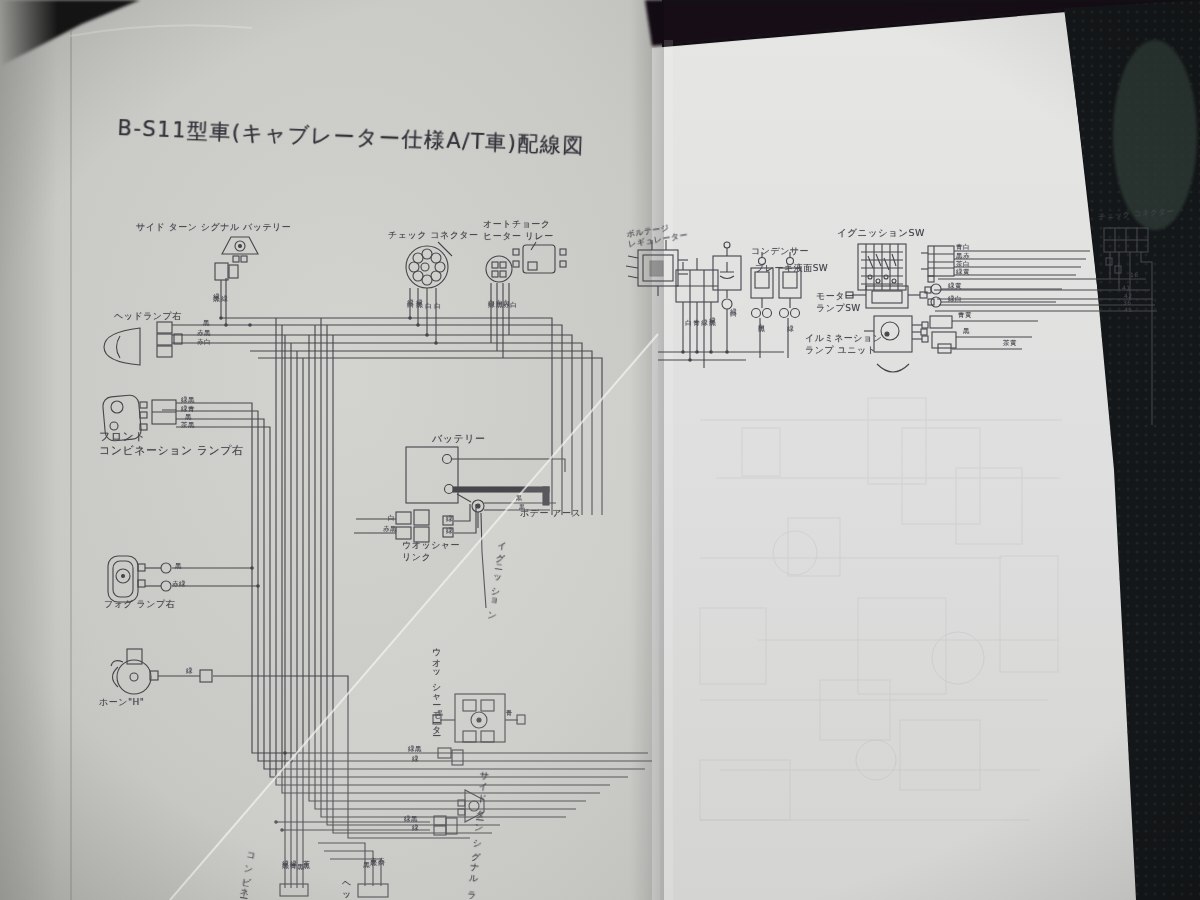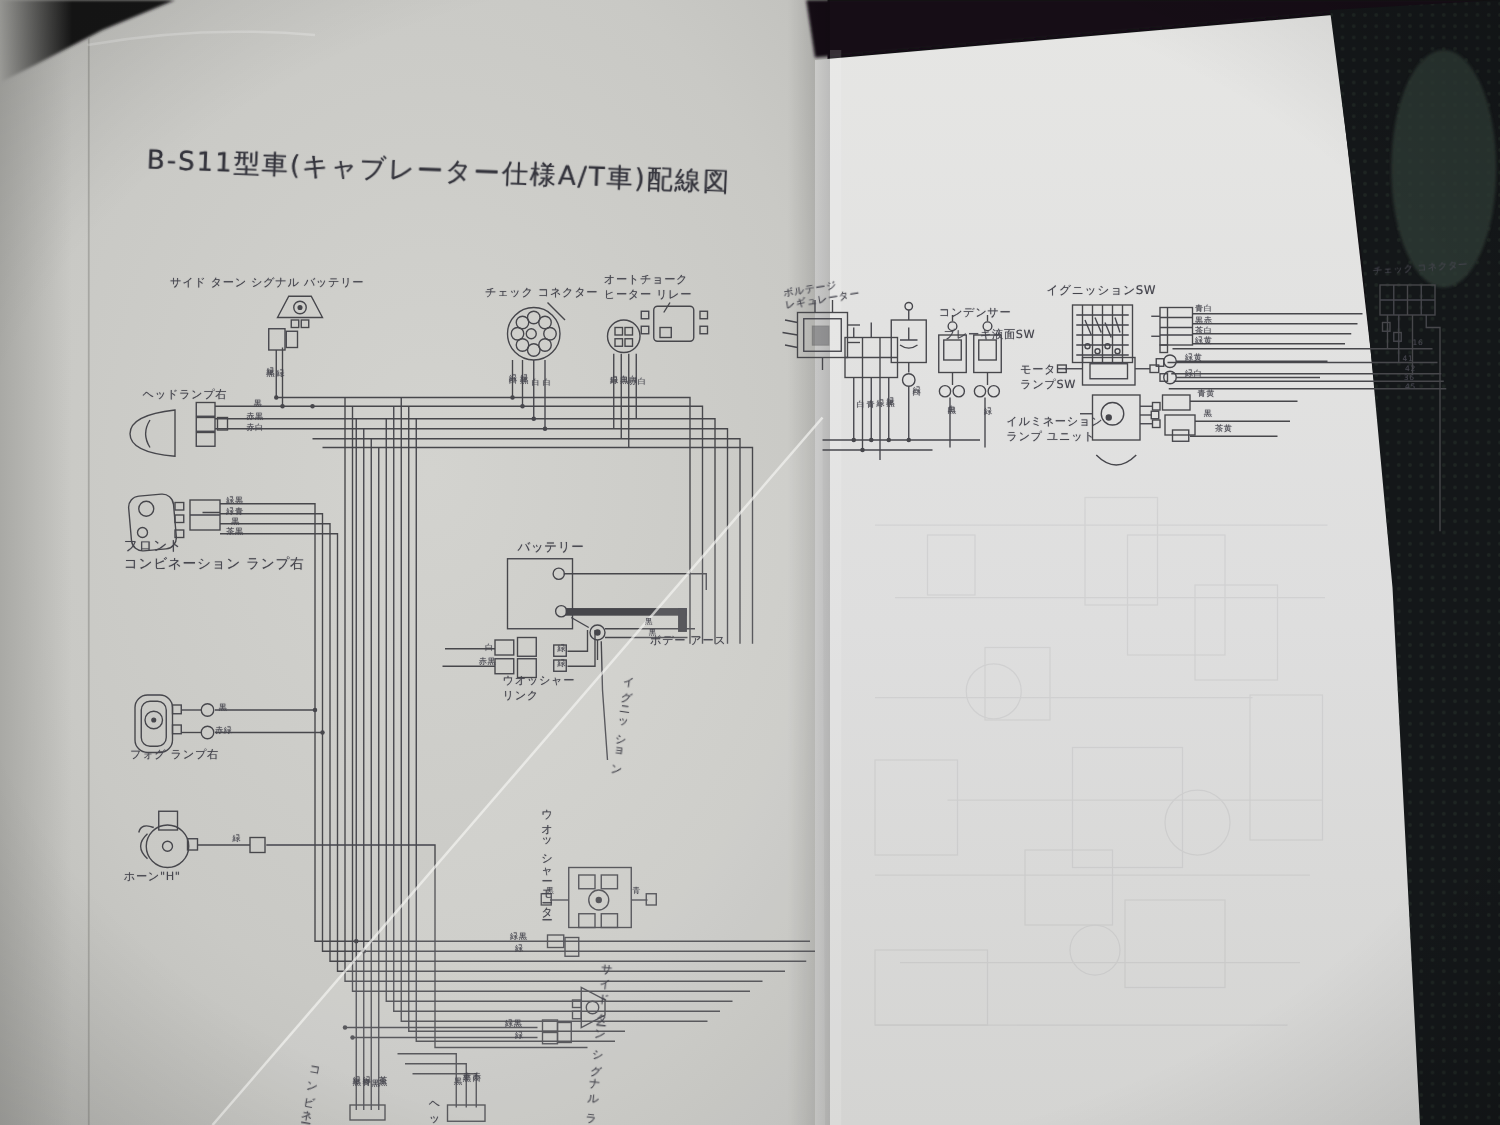--- a/index.html
+++ b/index.html
@@ -370,21 +370,21 @@
 
   <div id="labelLayer">
     <div id="title">B-S11型車(キャブレーター仕様A/T車)配線図</div>
   <div class="lbl" style="left: 136px; top: 222px; font-size: 9px;">サイド ターン シグナル バッテリー</div>
       <div class="lbl" style="left: 388px; top: 230px; font-size: 9px;">チェック コネクター</div>
       <div class="lbl" style="left: 483px; top: 219px; font-size: 9px;">オートチョーク
 ヒーター リレー</div>
       <div class="lbl" style="left: 114px; top: 311px; font-size: 9px; text-align: center;">ヘッドランプ右</div>
       <div class="lbl" style="left: 99px; top: 430px; font-size: 11px;">フロント
 コンビネーション ランプ右</div>
-      <div class="lbl" style="left: 414px; top: 432px; font-size: 10px;">バッテリー</div>
+      <div class="lbl" style="left: 432px; top: 432px; font-size: 10px;">バッテリー</div>
       <div class="lbl" style="left: 486px; top: 508px; font-size: 9px; margin-left: 34px;">ボデー アース</div>
       <div class="lbl" style="left: 402px; top: 540px; font-size: 9px;">ウオッシャー
 リンク</div>
       <div class="lbl v" style="left: 497px; top: 534px; font-size: 9px; transform: rotate(8deg);">イグニッション</div>
       <div class="lbl" style="left: 104px; top: 599px; font-size: 9px;">フォグ ランプ右</div>
       <div class="lbl" style="left: 99px; top: 697px; font-size: 9px;">ホーン"H"</div>
       <div class="lbl v" style="left: 430px; top: 641px; font-size: 9px;">ウオッシャー モーター</div>
       <div class="lbl" style="left: 626px; top: 230px; font-size: 8px; transform: rotate(-9deg);">ボルテージ
 レギュレーター</div>
       <div class="lbl" style="left: 751px; top: 246px; font-size: 9px;">コンデンサー</div>
@@ -438,21 +438,21 @@
       <div class="lbl" style="left: 408px; top: 745px; font-size: 6.5px;">緑黒</div>
       <div class="lbl" style="left: 412px; top: 755px; font-size: 6.5px;">緑</div>
       <div class="lbl" style="left: 956px; top: 243px; font-size: 6.5px;">青白</div>
       <div class="lbl" style="left: 956px; top: 252px; font-size: 6.5px;">黒赤</div>
       <div class="lbl" style="left: 956px; top: 260px; font-size: 6.5px; text-align: center;">茶白</div>
       <div class="lbl" style="left: 956px; top: 268px; font-size: 6.5px;">緑黄</div>
       <div class="lbl" style="left: 948px; top: 282px; font-size: 6.5px;">緑黄</div>
       <div class="lbl" style="left: 948px; top: 295px; font-size: 6.5px;">緑白</div>
       <div class="lbl" style="left: 958px; top: 311px; font-size: 6.5px;">青黄</div>
       <div class="lbl" style="left: 963px; top: 327px; font-size: 6.5px;">黒</div>
-      <div class="lbl" style="left: 972px; top: 339px; font-size: 6.5px;">茶黄</div>
+      <div class="lbl" style="left: 1003px; top: 339px; font-size: 6.5px;">茶黄</div>
       <div class="lbl v" style="left: 684px; top: 314px; font-size: 6.5px;">白</div>
       <div class="lbl v" style="left: 692px; top: 314px; font-size: 6.5px;">青</div>
       <div class="lbl v" style="left: 700px; top: 314px; font-size: 6.5px;">緑</div>
       <div class="lbl v" style="left: 708px; top: 312px; font-size: 6.5px;">緑黒</div>
       <div class="lbl v" style="left: 729px; top: 303px; font-size: 6.5px;">緑白</div>
       <div class="lbl v" style="left: 757px; top: 318px; font-size: 6.5px;">白黒</div>
       <div class="lbl v" style="left: 786px; top: 320px; font-size: 6.5px;">緑</div>
       <div class="lbl" style="left: 1130px; top: 271px; font-size: 6px;">16</div>
       <div class="lbl" style="left: 1122px; top: 284px; font-size: 6px;">41</div>
       <div class="lbl" style="left: 1124px; top: 292px; font-size: 6px;">42</div>

